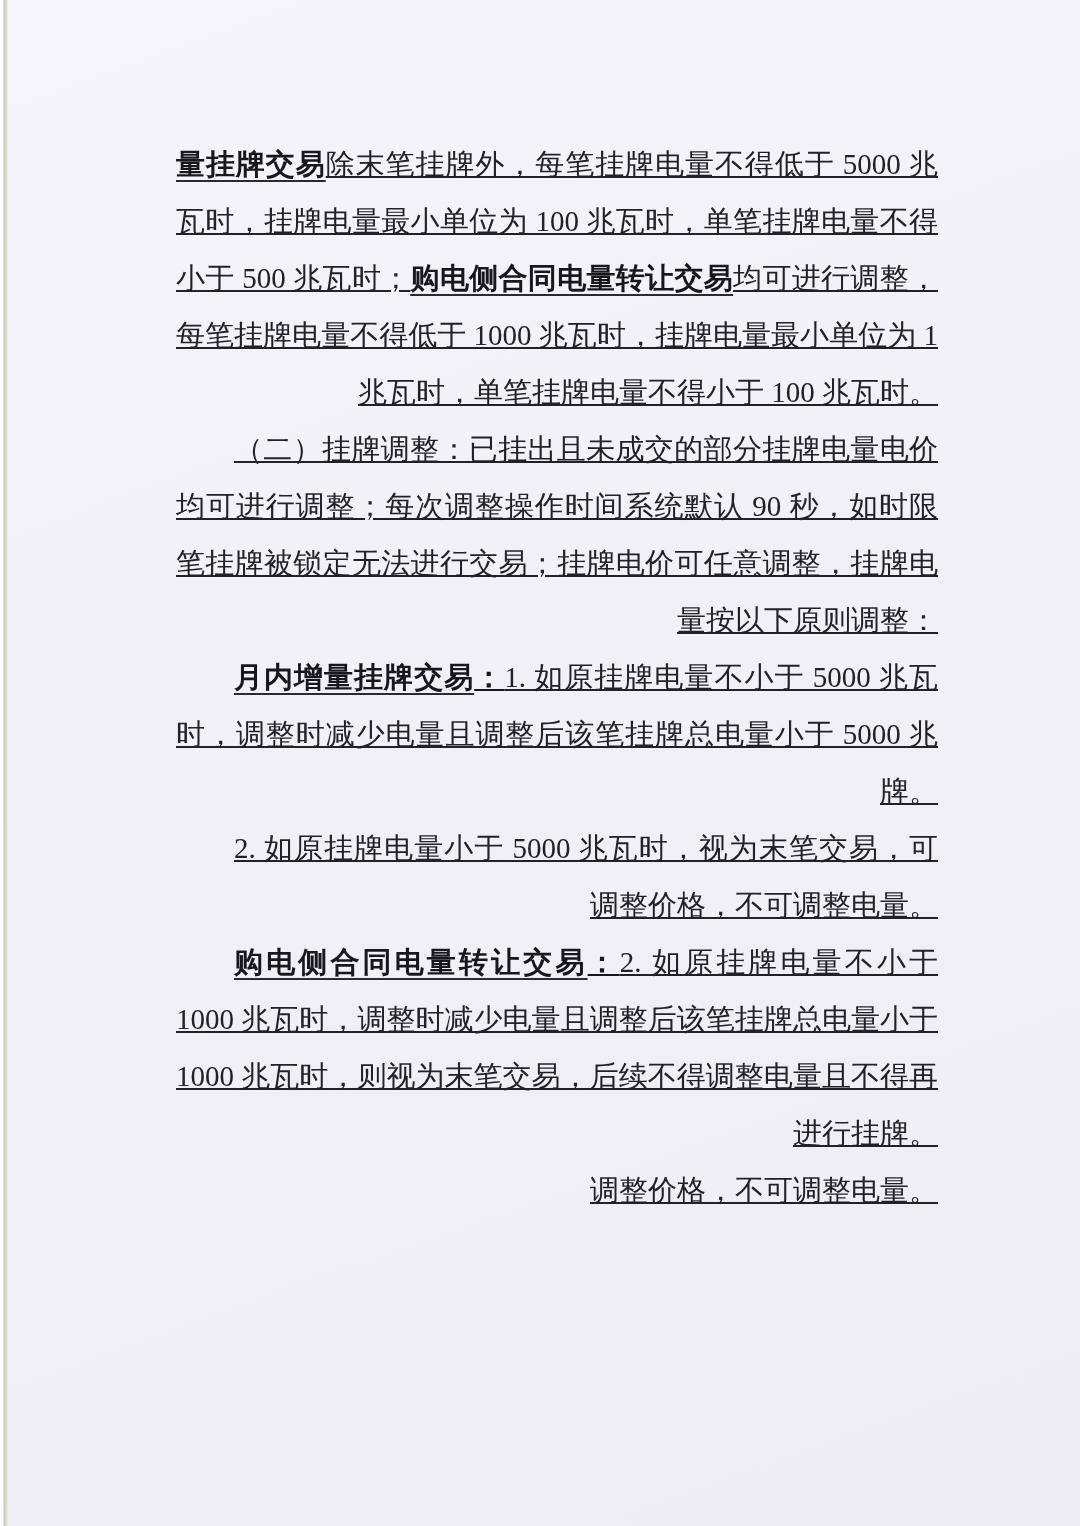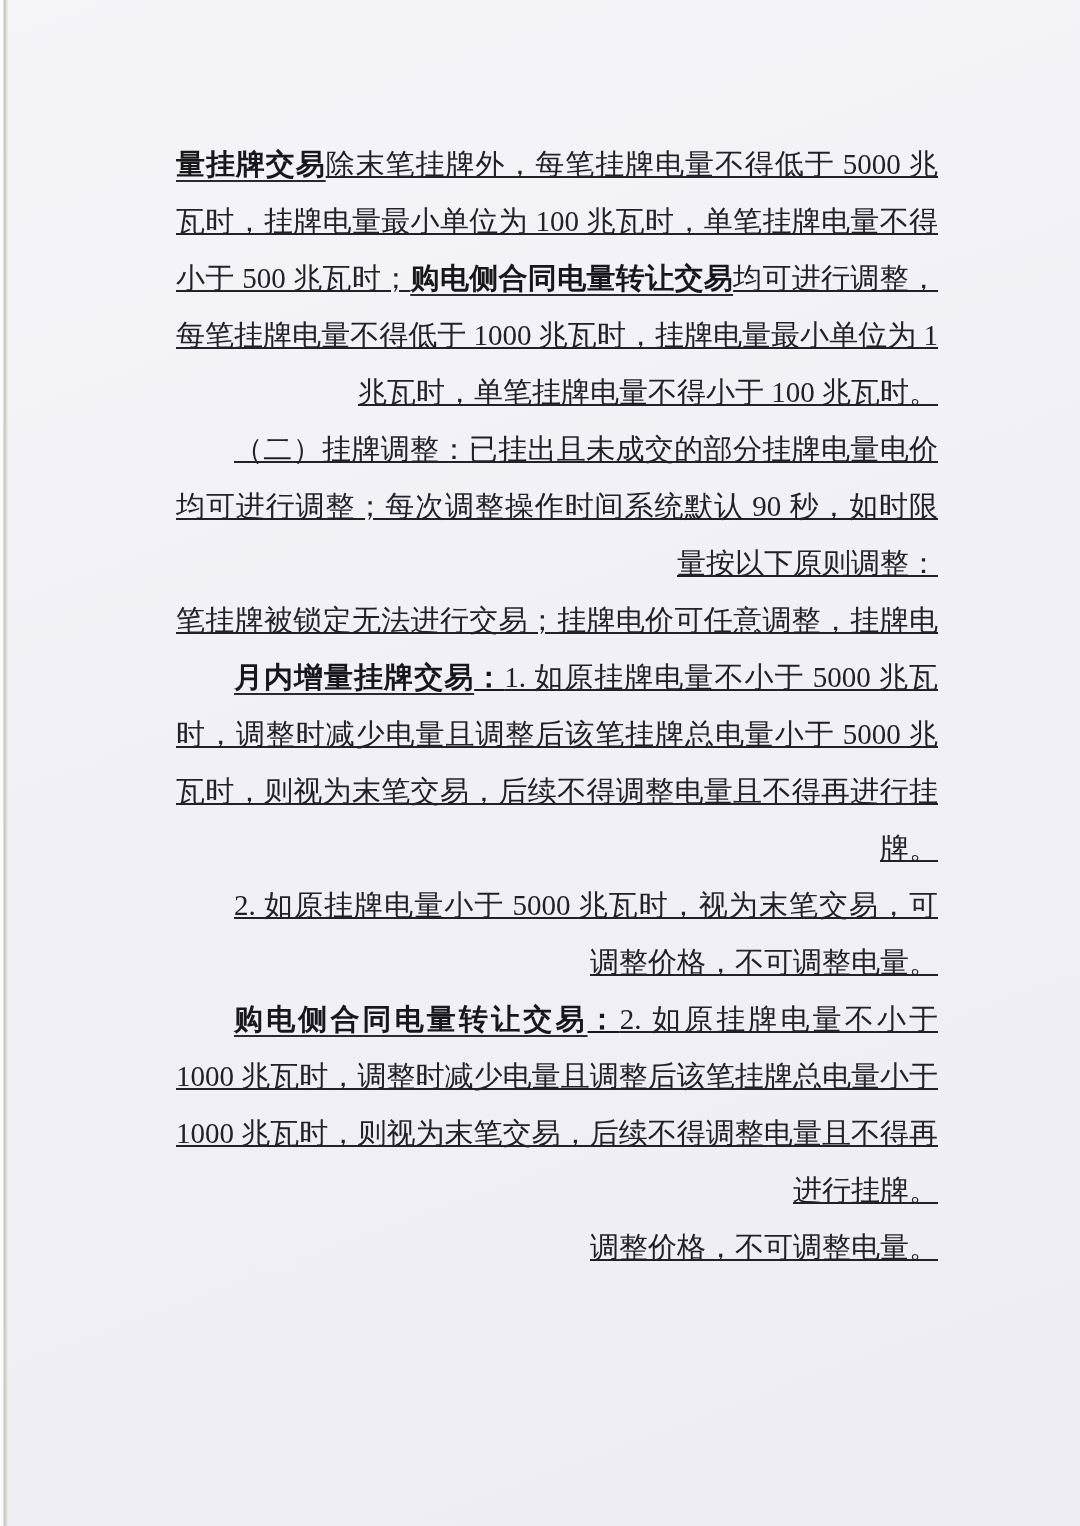--- a/index.html
+++ b/index.html
@@ -49,27 +49,26 @@
       <div class="para">
         <div class="line fill"><span class="run bold underline">量挂牌交易</span><span class="run">除末笔挂牌外，每笔挂牌电量不得低于 5000 兆</span></div>
         <div class="line fill"><span class="run">瓦时，挂牌电量最小单位为 100 兆瓦时，单笔挂牌电量不得</span></div>
         <div class="line fill"><span class="run">小于 500 兆瓦时；</span><span class="run bold underline">购电侧合同电量转让交易</span><span class="run">均可进行调整，</span></div>
         <div class="line fill"><span class="run">每笔挂牌电量不得低于 1000 兆瓦时，挂牌电量最小单位为 1</span></div>
         <div class="line"><span class="run">兆瓦时，单笔挂牌电量不得小于 100 兆瓦时。</span></div>
       </div>
       <div class="para">
         <div class="line fill indent"><span class="run">（二）挂牌调整：已挂出且未成交的部分挂牌电量电价</span></div>
         <div class="line fill"><span class="run">均可进行调整；每次调整操作时间系统默认 90 秒，如时限</span></div>
+        <div class="line fill"><span class="run">笔挂牌被锁定无法进行交易；挂牌电价可任意调整，挂牌电</span></div>
         <div class="line"><span class="run">量按以下原则调整：</span></div>
-        <div class="line fill"><span class="run">笔挂牌被锁定无法进行交易；挂牌电价可任意调整，挂牌电</span></div>
       </div>
       <div class="para">
         <div class="line fill indent"><span class="run bold underline">月内增量挂牌交易</span><span class="run bold">：</span><span class="run">1. 如原挂牌电量不小于 5000 兆瓦</span></div>
         <div class="line fill"><span class="run">时，调整时减少电量且调整后该笔挂牌总电量小于 5000 兆</span></div>
-        <div class="line fill"><span class="run">瓦时，则视为末笔交易，后续不得调整电量且不得再进行挂</span></div>
         <div class="line"><span class="run">牌。</span></div>
       </div>
       <div class="para">
         <div class="line fill indent"><span class="run">2. 如原挂牌电量小于 5000 兆瓦时，视为末笔交易，可</span></div>
         <div class="line"><span class="run">调整价格，不可调整电量。</span></div>
       </div>
       <div class="para">
         <div class="line fill indent"><span class="run bold underline">购电侧合同电量转让交易</span><span class="run bold">：</span><span class="run">2. 如原挂牌电量不小于</span></div>
         <div class="line fill"><span class="run">1000 兆瓦时，调整时减少电量且调整后该笔挂牌总电量小于</span></div>
         <div class="line fill"><span class="run">1000 兆瓦时，则视为末笔交易，后续不得调整电量且不得再</span></div>

